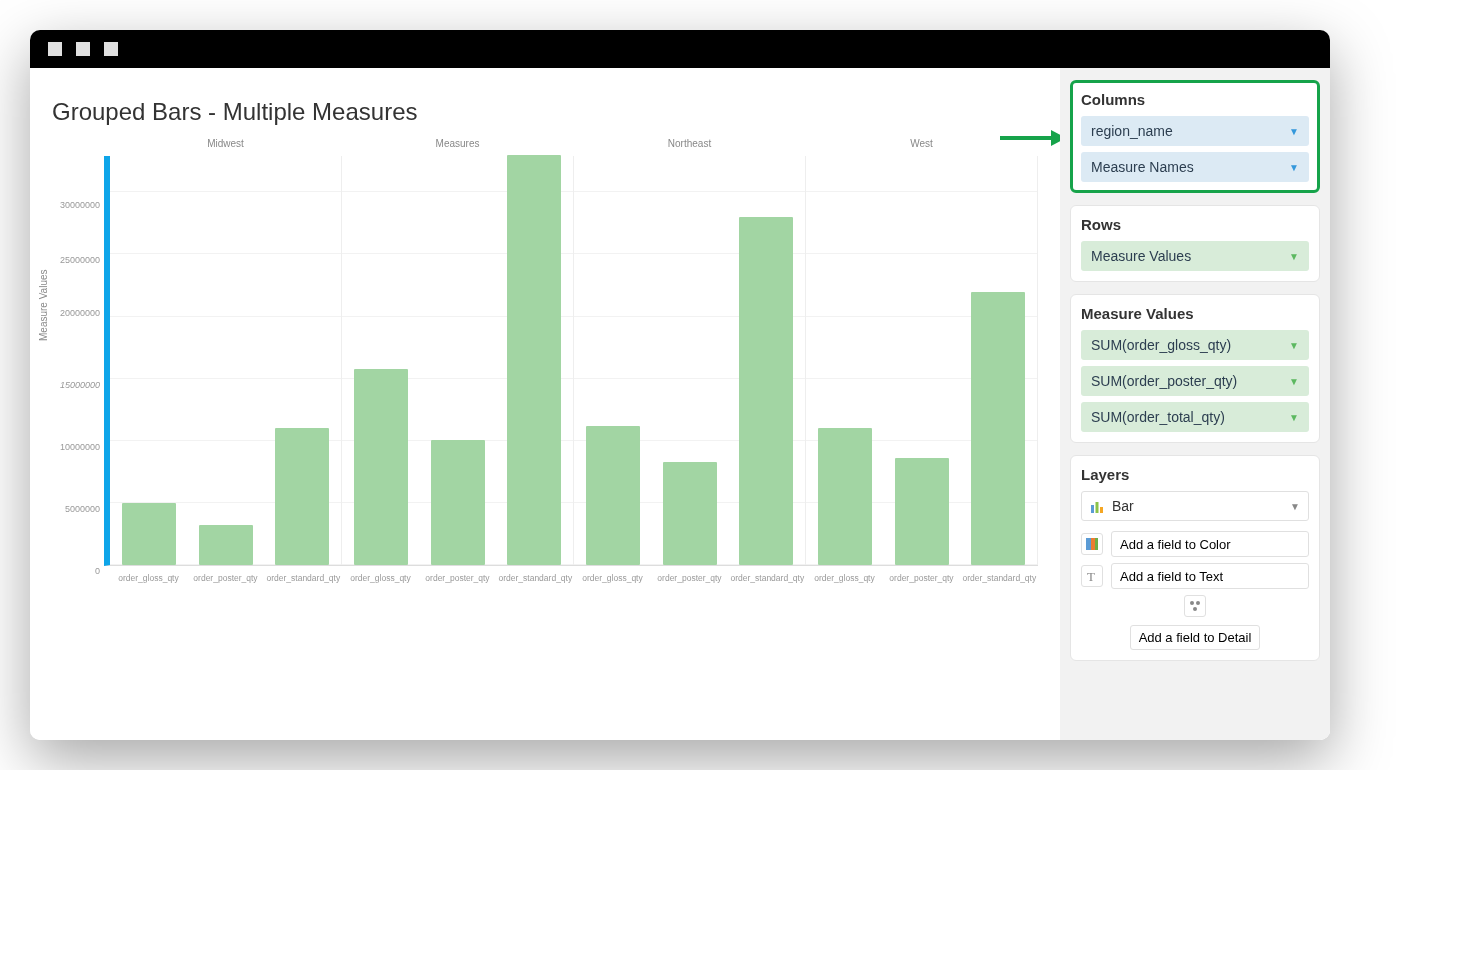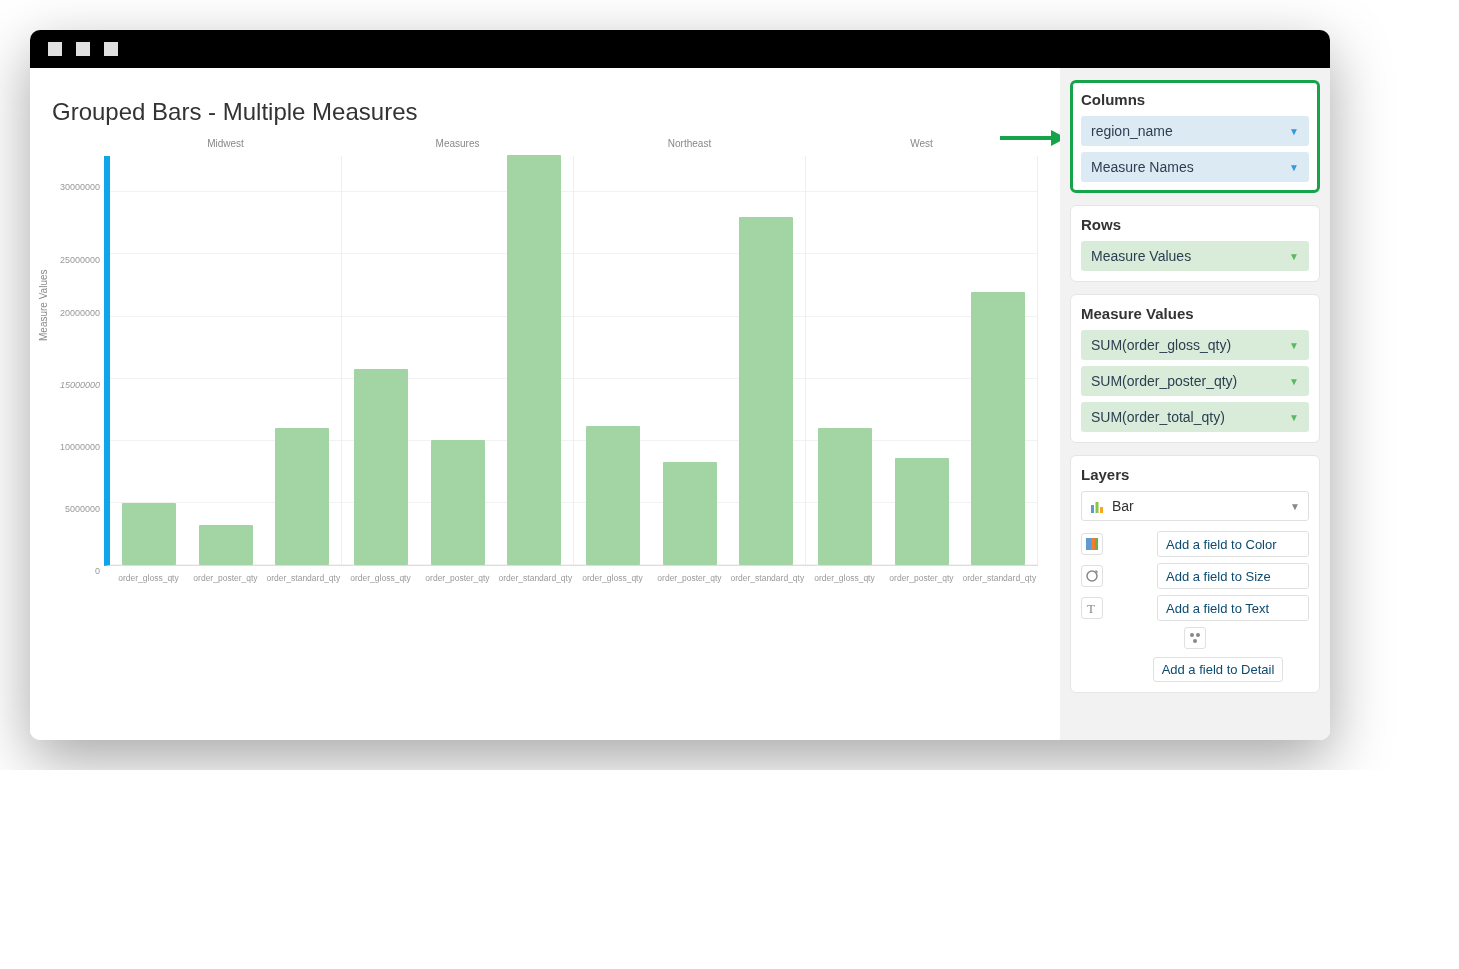--- a/index.html
+++ b/index.html
@@ -102,22 +102,22 @@
   .field-row {
     display: flex; align-items: center; gap: 8px; margin-bottom: 6px;
   }
   .field-row:last-child { margin-bottom: 0; flex-direction: column; }
   .field-icon {
     width: 22px; height: 22px; display: flex; align-items: center; justify-content: center;
     color: #888; font-size: 14px; border: 1px solid #e0e0e0; border-radius: 3px;
   }
   .field-input {
     flex: 1; border: 1px solid #e0e0e0; border-radius: 3px;
-    padding: 4px 8px; font-size: 13px; color: #0c4a6e; height: 26px;
-    display: flex; align-items: center; margin-left: 46px;
+    padding: 4px 8px; font-size: 13px; color: #000000; height: 26px;
+    display: flex; align-items: center;
   }
   
   .chart-area { position: relative; height: 530px; margin-top: 30px; }
   .chart-super { text-align:center; font-size:10px; color:#999; margin-bottom:6px;}
   .chart-container { position: relative; height: 480px; display: flex; }
   .y-axis {
     width: 52px; position: relative; height: 100%;
   }
   .y-label {
     position: absolute; left: -14px; top: 50%; transform: rotate(-90deg) translateX(20px);
@@ -164,21 +164,21 @@
       <div class="chart-area">
         <div class="chart-container" id="chart">
           <div class="y-axis" id="yaxis" style="height: 410px;">
             <div class="y-label">Measure Values</div>
           <div class="y-tick" style="bottom: -5px;">0</div>
               <div class="y-tick" style="bottom: 57.1212px;">5000000</div>
               <div class="y-tick" style="bottom: 119.242px;">10000000</div>
               <div class="y-tick" style="bottom: 181.364px; font-style: italic;">15000000</div>
               <div class="y-tick" style="bottom: 253px;">20000000</div>
               <div class="y-tick" style="bottom: 305.606px;">25000000</div>
-              <div class="y-tick" style="bottom: 379px;">30000000</div>
+              <div class="y-tick" style="bottom: 361px;">30000000</div>
             </div>
           <div class="plot" id="plot" style="height: 410px;">
               <div class="gridline" style="bottom: 0px;"></div>
               <div class="gridline" style="bottom: 62.1212px;"></div>
               <div class="gridline" style="bottom: 124.242px;"></div>
               <div class="gridline" style="bottom: 186.364px;"></div>
               <div class="gridline" style="bottom: 248.485px;"></div>
               <div class="gridline" style="bottom: 310.606px;"></div>
               <div class="gridline" style="bottom: 372.727px;"></div>
               <div class="region-group" style="left: 0%; width: 25%;">
@@ -280,29 +280,20 @@
                   <rect x="1" y="1" width="5" height="12" fill="#5b9bd5"></rect>
                   <rect x="6" y="1" width="4" height="12" fill="#ed7d31"></rect>
                   <rect x="10" y="1" width="3" height="12" fill="#70ad47"></rect>
                 </svg>
               </div>
               <div class="field-input">Add a field to Color</div>
             </div>
             <div class="field-row">
               <div class="field-icon">
                 <svg width="14" height="14">
-                  <circle cx="7" cy="7" r="5" fill="none" stroke="#888" stroke-width="1.5"></circle>
-                  <path d="M10 4 L12 2 M12 2 L12 4 M12 2 L10 2" stroke="#888" stroke-width="1" fill="none"></path>
-                </svg>
-              </div>
-              <div class="field-input">Add a field to Size</div>
-            </div>
-            <div class="field-row">
-              <div class="field-icon">
-                <svg width="14" height="14">
                   <text x="2" y="12" font-size="13" font-family="serif" fill="#888">T</text>
                 </svg>
               </div>
               <div class="field-input">Add a field to Text</div>
             </div>
             <div class="field-row">
               <div class="field-icon">
                 <svg width="14" height="14">
                   <circle cx="4" cy="4" r="2" fill="#888"></circle>
                   <circle cx="10" cy="4" r="2" fill="#888"></circle>

